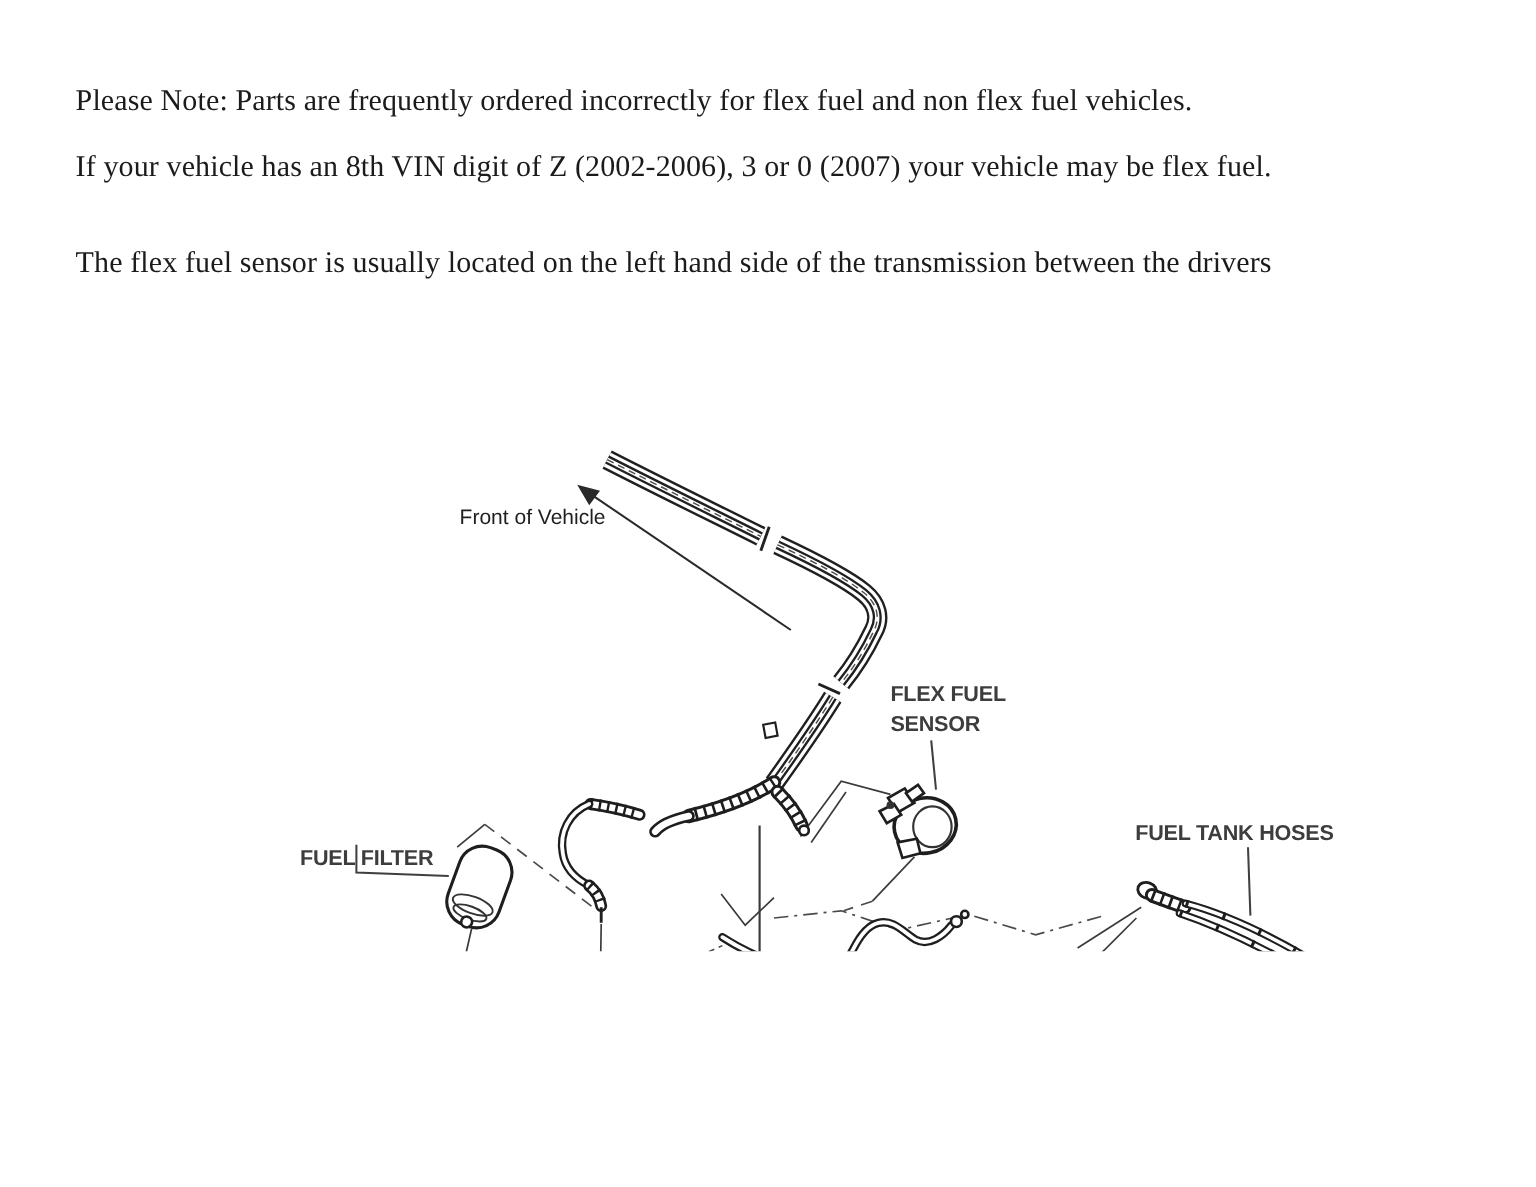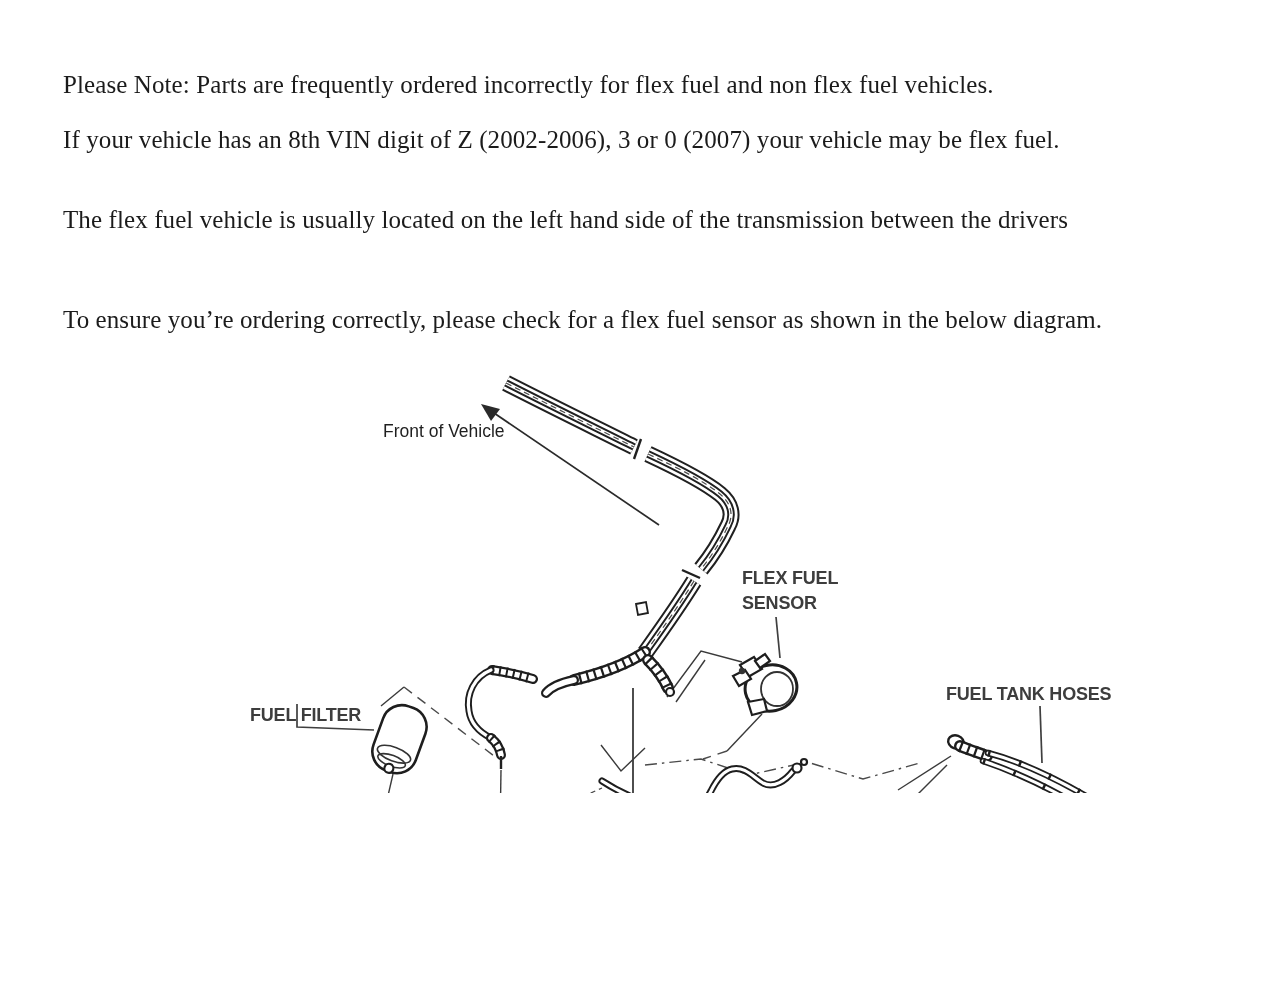--- a/index.html
+++ b/index.html
@@ -64,23 +64,22 @@
   .arrowhead{fill:#2a2a2a;stroke:none;}
 </style>
 </head>
 <body>
 
 <div class="page">
 
   <div class="para" style="top:68px;">Please Note: Parts are frequently ordered incorrectly for flex fuel and non flex fuel vehicles.</div>
   <div class="para" style="top:123px;">If your vehicle has an 8th VIN digit of Z (2002-2006), 3 or 0 (2007) your vehicle may be flex fuel.</div>
   <div class="para" style="top:203px;">
-    <div>The flex fuel vehicle is usually located on the left hand side of the transmission between the drivers</div>
+    <div>The flex fuel sensor is usually located on the left hand side of the transmission between the drivers</div>
   </div>
-  <div class="para" style="top:303px;">To ensure you’re ordering correctly, please check for a flex fuel sensor as shown in the below diagram.</div>
 
   <svg class="diagram-svg" width="1280" height="989" viewBox="0 0 1280 989">
 
     <g>
       <path class="thin" d="M381,706 L404,687"></path>
       <path class="dashl" d="M404,687 L494,756"></path>
       <path class="thin" d="M601,745 L621,771 L645,748"></path>
       <path class="thin" d="M667,697 L701,651 L742,662"></path>
       <path class="thin" d="M676,702 L705,660"></path>
       <path class="dashdot" d="M645,765 L701,759 L749,775 L807,762 L863,779 L920,763"></path>

